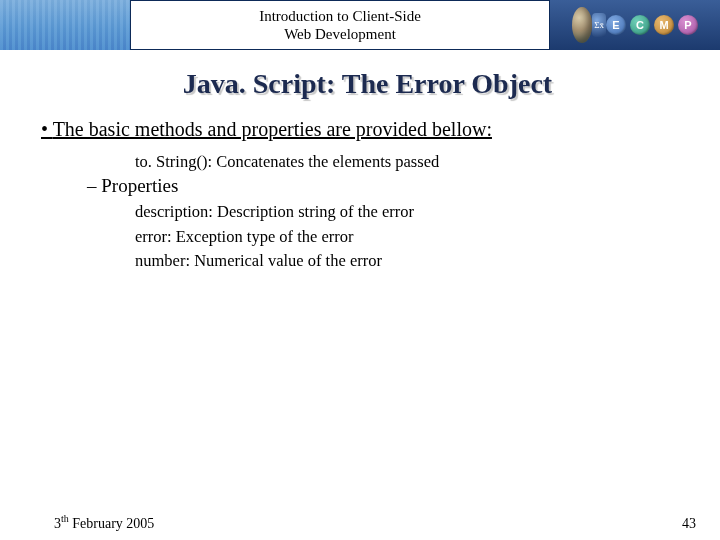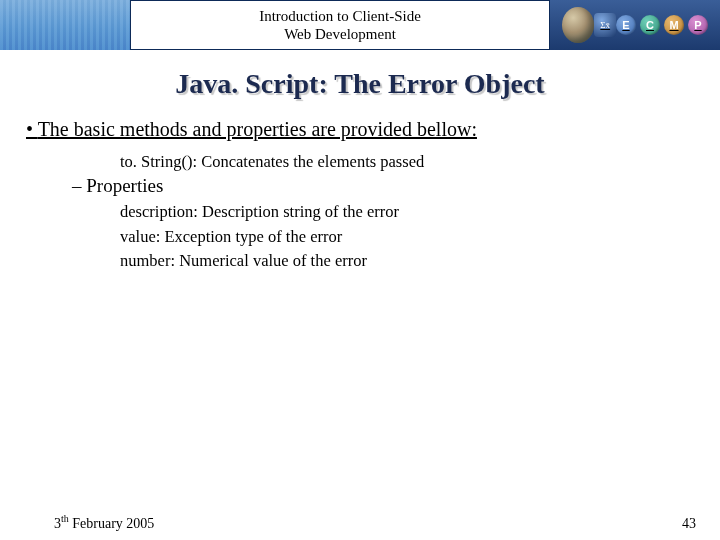--- a/index.html
+++ b/index.html
@@ -62,22 +62,21 @@
     line-height: 1.2;
     padding: 2px 2px;
   }
   .decor-right {
     width: 170px;
     height: 100%;
     background: linear-gradient(to bottom, #3a5e98 0%, #1c3a6e 100%);
     display: flex;
     align-items: center;
     justify-content: flex-start;
-    padding: 0 12px;
-    text-decoration: underline;
+    padding: 0 22px;
   }
   .planet {
     width: 36px; height: 36px; border-radius: 50%;
     background: radial-gradient(circle at 35% 30%, #d6c9a8 0%, #a49070 45%, #5e6b5c 100%);
     box-shadow: inset -4px -4px 6px rgba(0,0,0,0.35);
   }
   .badge-row { display: flex; gap: 4px; align-items: center; }
   .badge {
     width: 20px; height: 20px; border-radius: 50%;
     display: flex; align-items: center; justify-content: center;
@@ -90,20 +89,21 @@
   .b-p { background: radial-gradient(circle at 35% 30%, #d88fd0, #a050a0); }
   .greek {
     width: 24px; height: 24px; border-radius: 4px;
     background: radial-gradient(circle at 35% 30%, #7fa8e0, #1c3a6e);
     color: #fff; font-size: 9px; display:flex; align-items:center; justify-content:center;
     font-family: serif;
   }
 
   .slide-body {
     padding: 18px 20px 0 20px;
+    margin-left: 15px;
   }
   .slide-title {
     text-align: center;
     font-size: 28px;
     color: #1c2a50;
     text-shadow: 2px 2px 1px #c8c8c8;
     margin-bottom: 18px;
   }
   .bullet {
     font-size: 20px;
@@ -169,21 +169,21 @@
   </div>
 
   <div class="dash">
     – <span>Properties</span>
   </div>
   <div class="item">
     <span class="ital">description</span>:
     <span>Description string of the error</span>
   </div>
   <div class="item">
-    <span class="ital">value</span>:
+    <span class="ital">error</span>:
     <span>Exception type of the error</span>
   </div>
   <div class="item">
     <span class="ital">number</span>:
     <span>Numerical value of the error</span>
   </div>
 </div>
 
 <div class="footer">
   <div>

